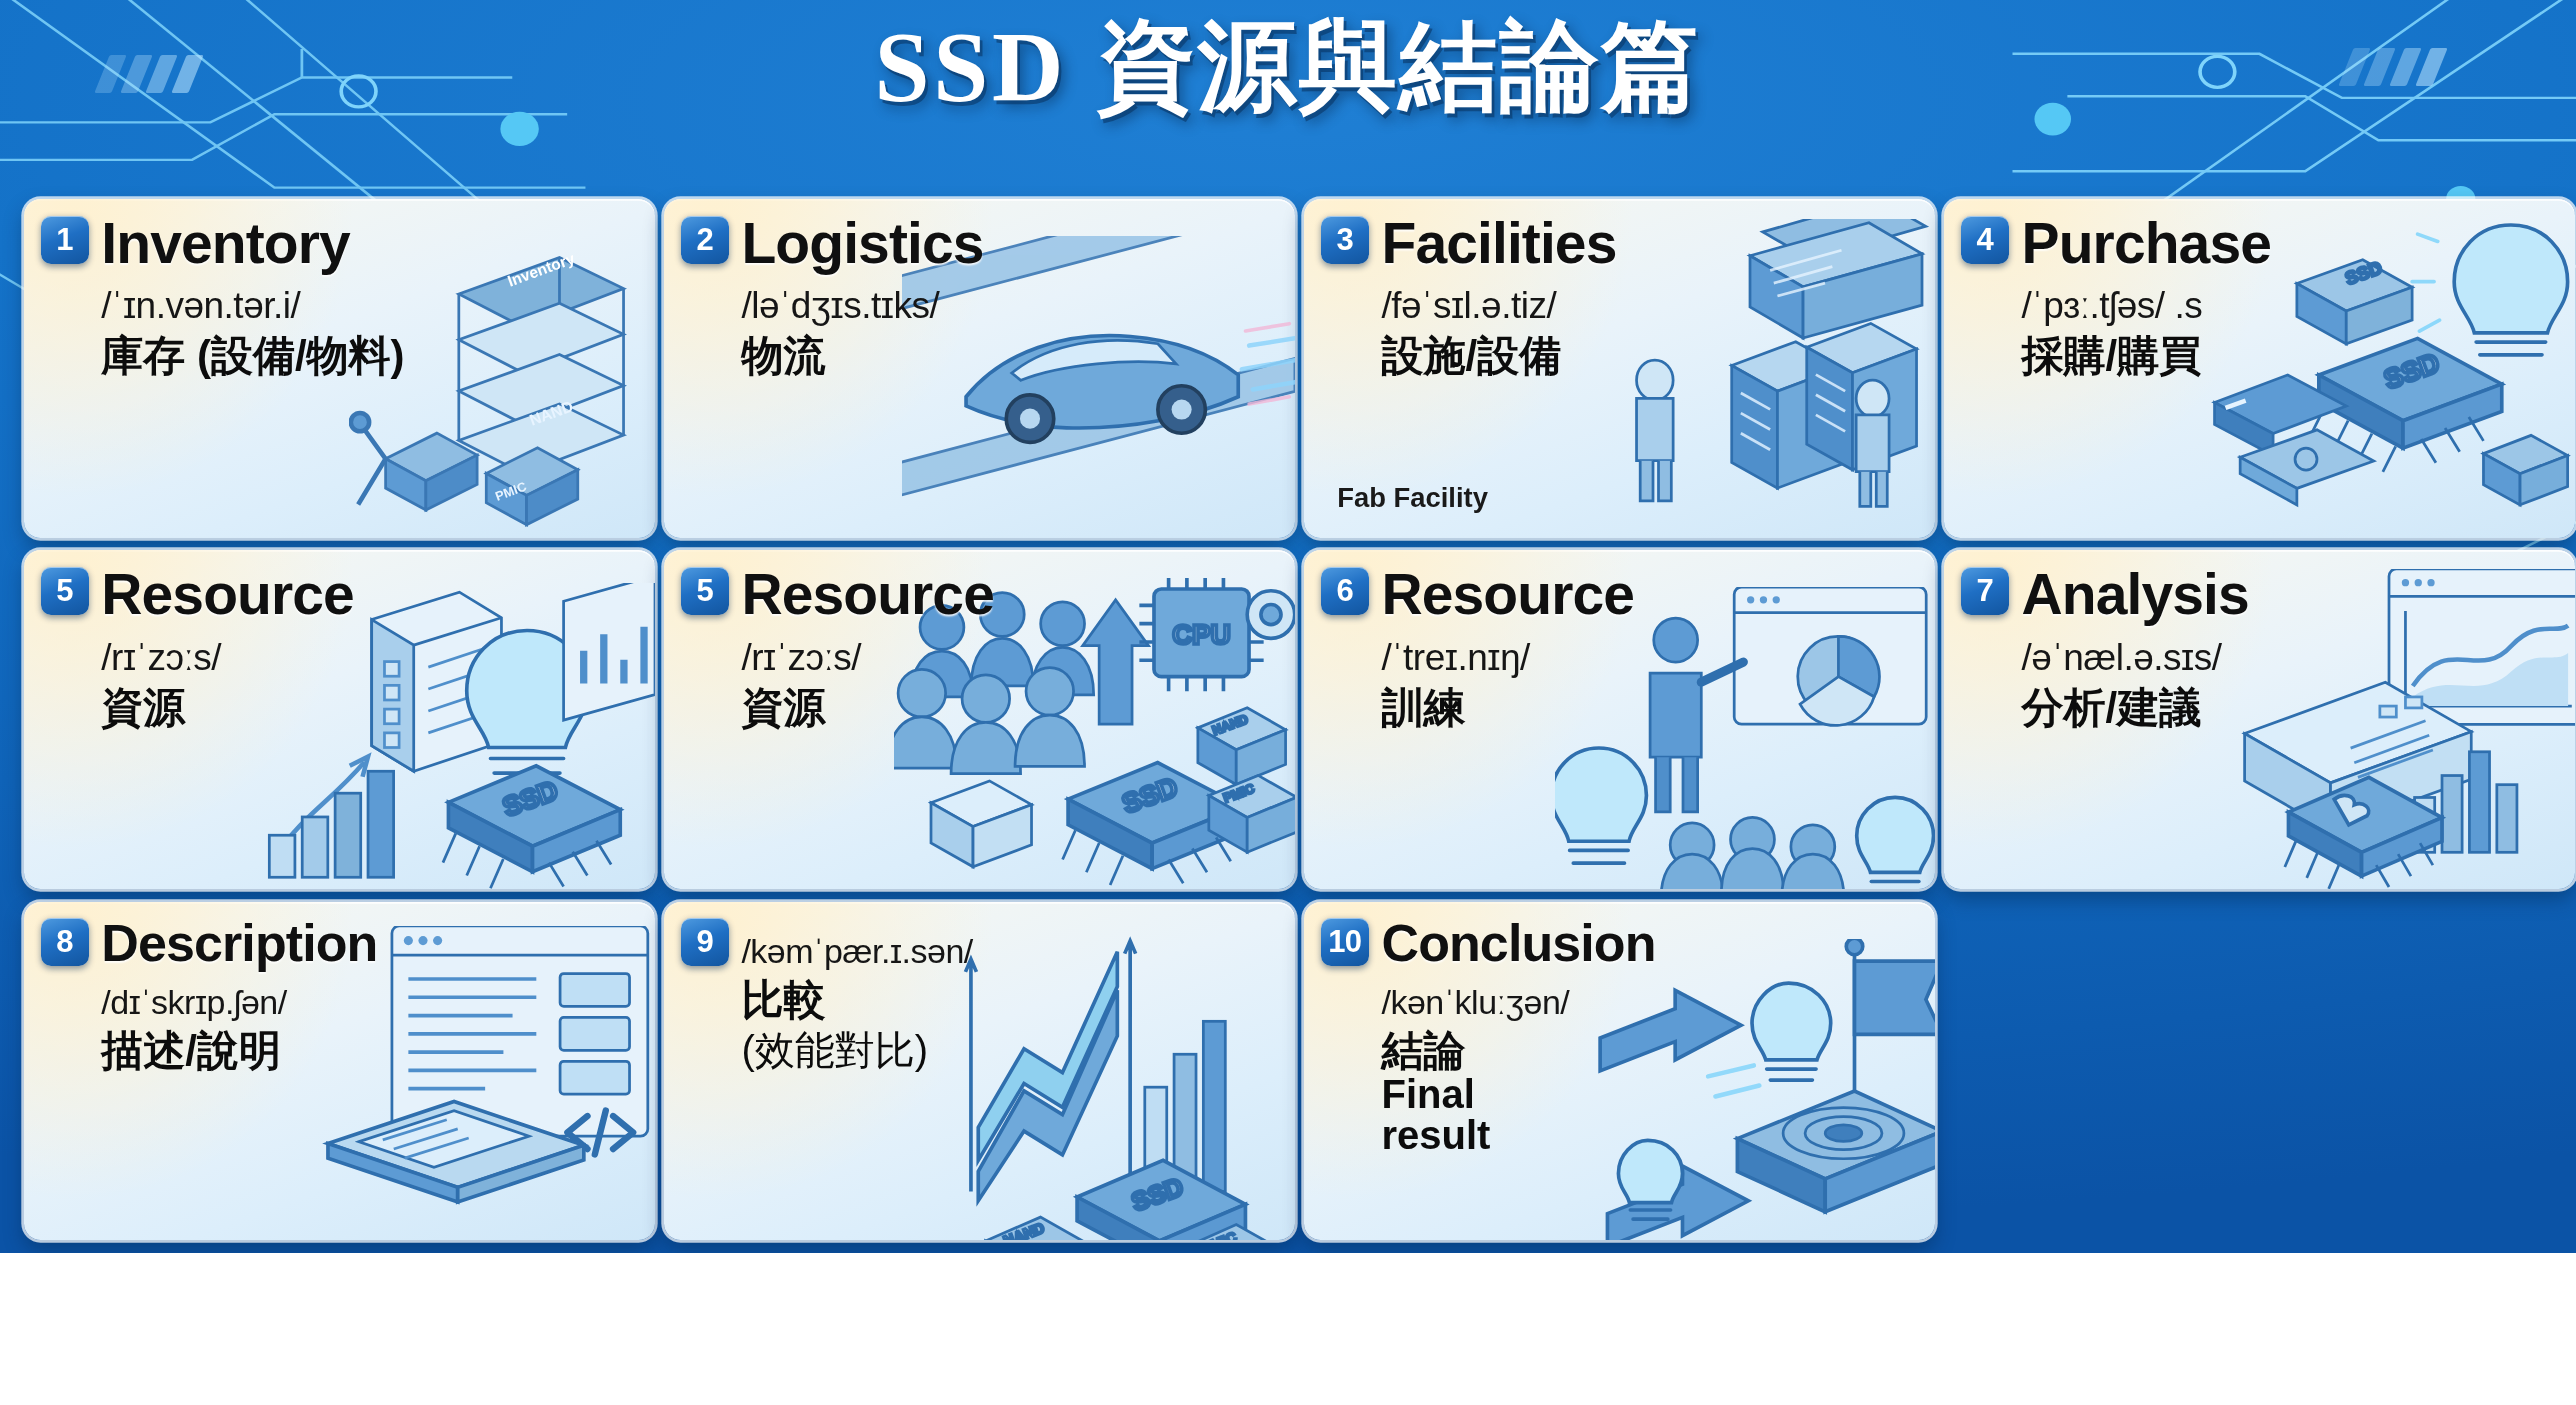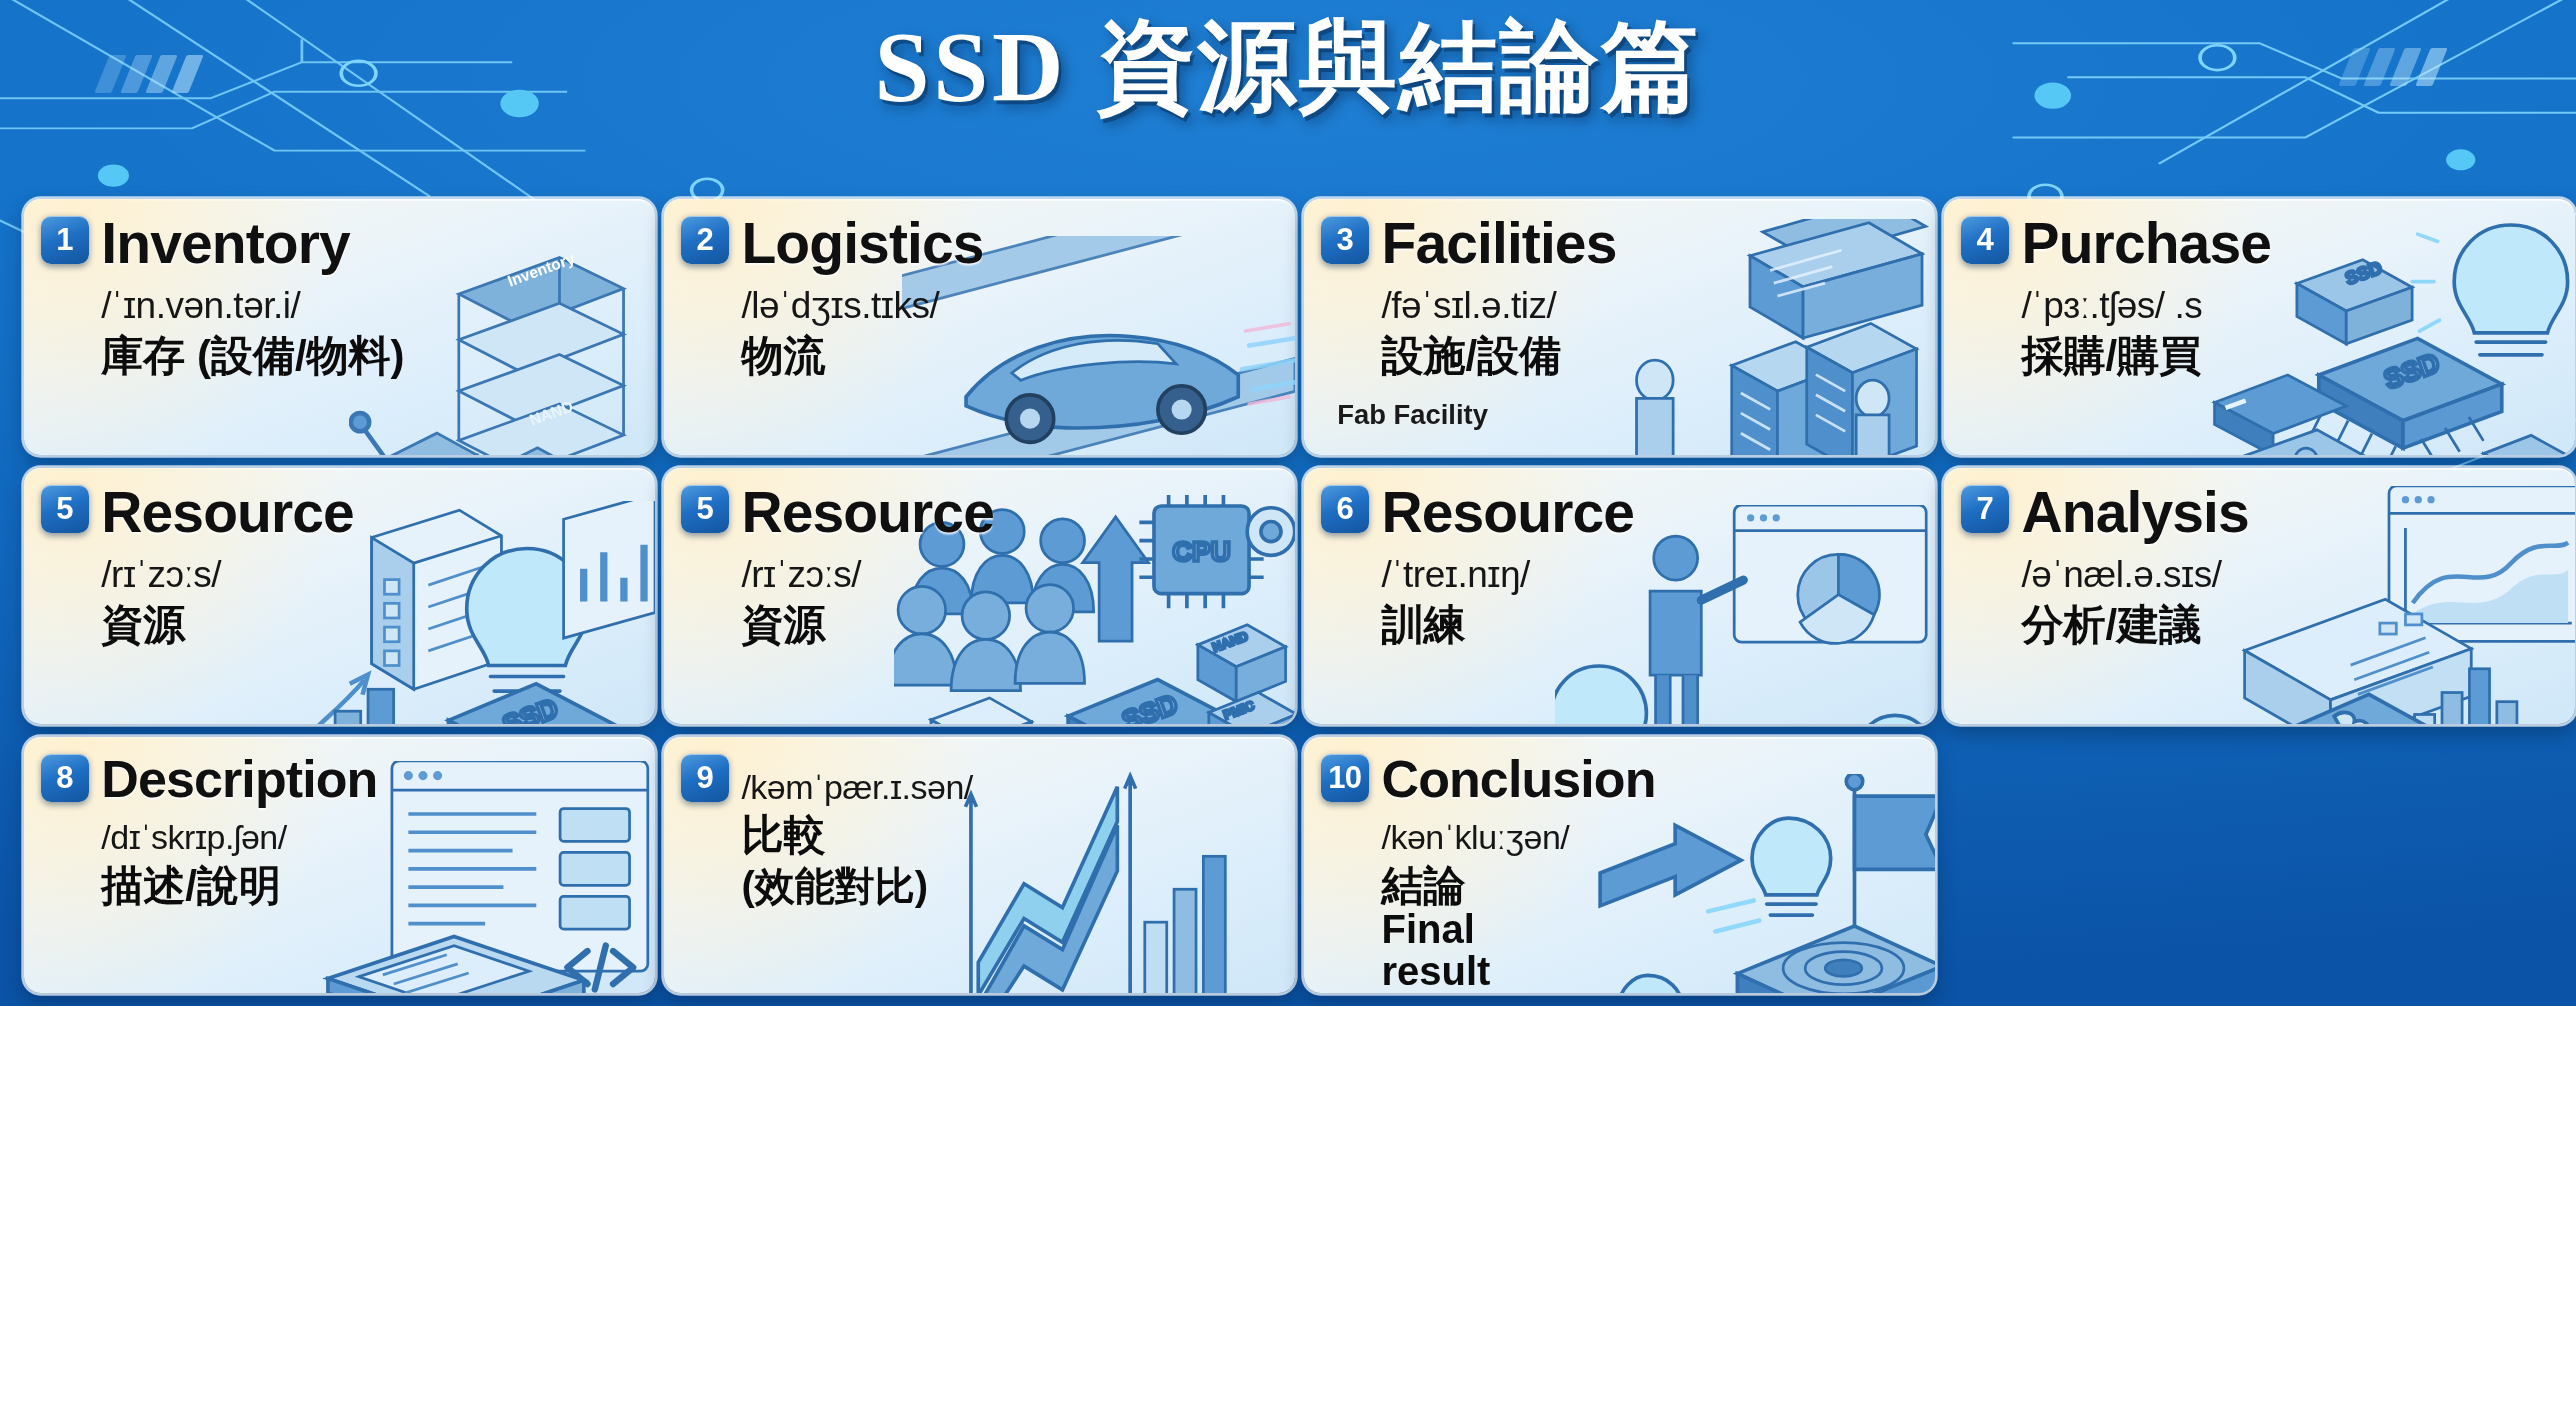--- a/index.html
+++ b/index.html
@@ -8,21 +8,21 @@
   html, body {
     width: 2576px;
     height: 1405px;
     overflow: hidden;
     font-family: "Liberation Sans", "DejaVu Sans", sans-serif;
   }
 
   #poster {
     position: relative;
     width: 2576px;
-    height: 1006px;
+    height: 1253px;
     background:
       radial-gradient(ellipse 140% 90% at 50% 8%, #1f7fd4 0%, #1472c8 38%, #0f63b8 70%, #0b53a6 100%);
     overflow: hidden;
   }
 
   
   .circuit-layer {
     position: absolute;
     inset: 0;
     pointer-events: none;
@@ -154,21 +154,21 @@
     margin-top: 5.5px;
     font-size: 42px;
     font-weight: 700;
     color: #0c0c0c;
     line-height: 1.12;
     white-space: nowrap;
   }
 
   .zh-2 {
     font-size: 40px;
-    font-weight: 700;
+    font-weight: 400;
     color: #0c0c0c;
     line-height: 1.1;
   }
 
   .extra-en {
     font-size: 40px;
     font-weight: 700;
     color: #0c0c0c;
     line-height: 1.04;
   }

